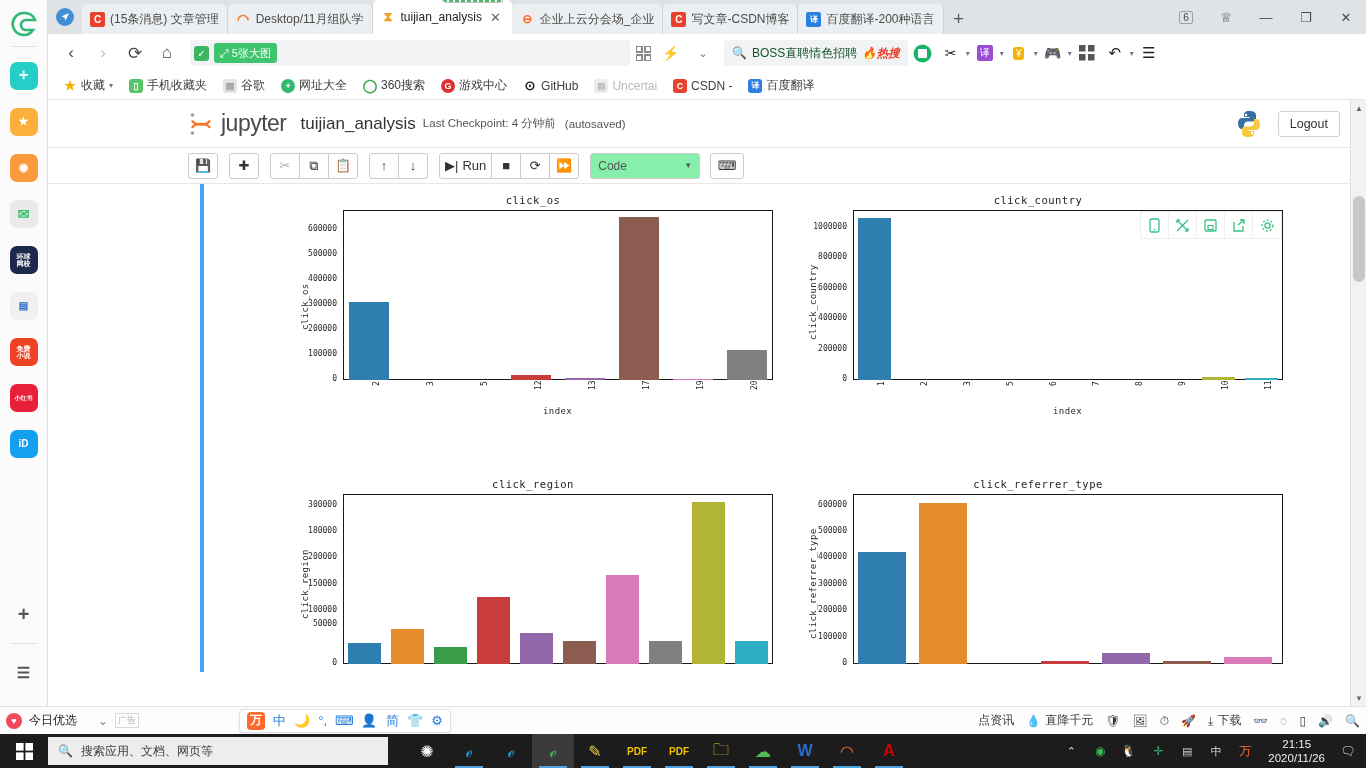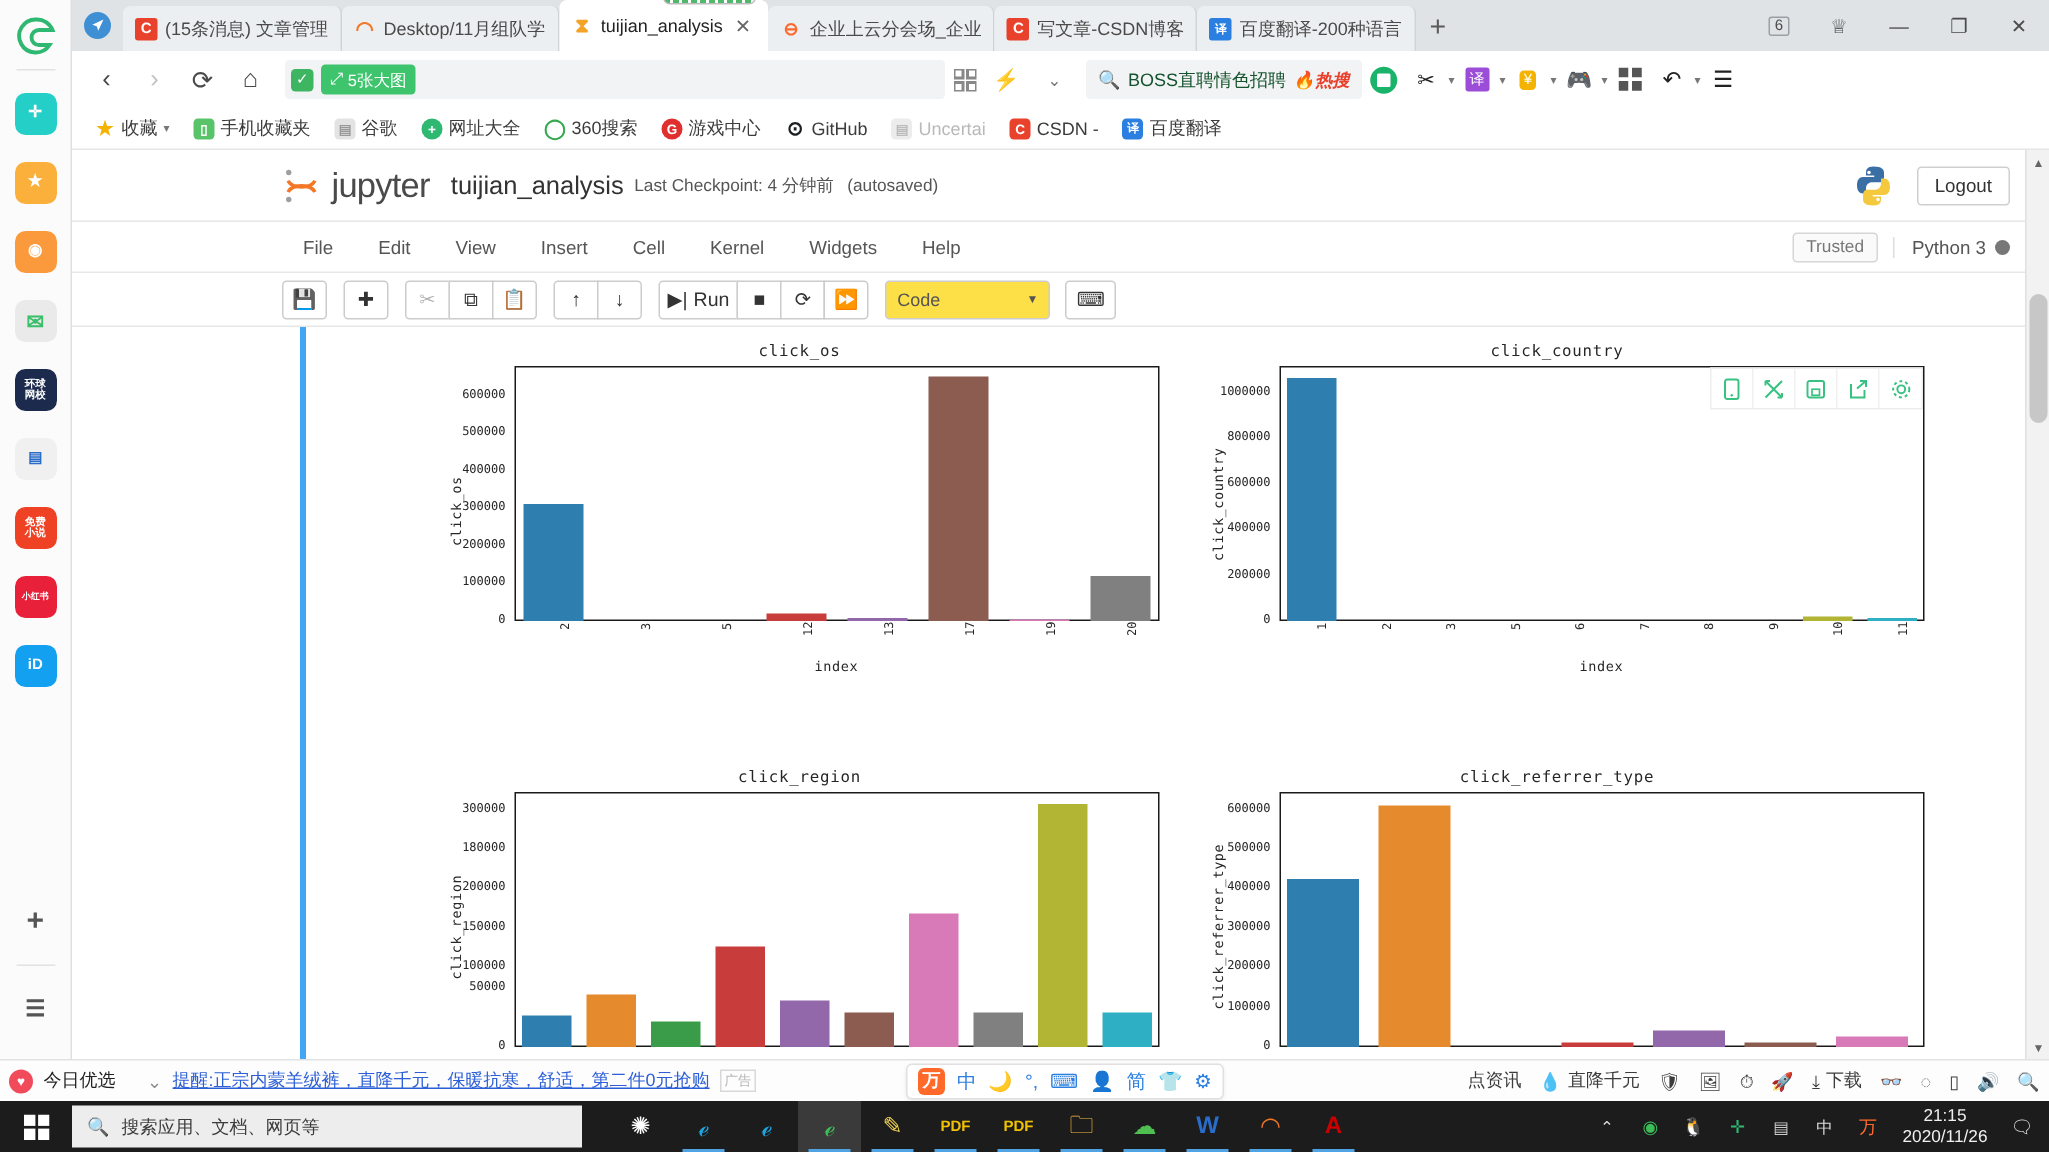--- a/index.html
+++ b/index.html
@@ -121,21 +121,21 @@
   .jtool { height: 36px; border-bottom:1px solid #e7e7e7; display:flex; align-items:center;
            padding-left: 140px; gap: 0; }
   .tgrp { display:flex; margin-right: 11px; }
   .tbtn { min-width: 30px; height:26px; border:1px solid #cccccc; background:#fff;
           display:flex; align-items:center; justify-content:center; font-size:13px; color:#333;
           margin-left:-1px; padding: 0 5px; }
   .tbtn:first-child { margin-left:0; border-radius:3px 0 0 3px; }
   .tbtn:last-child { border-radius:0 3px 3px 0; }
   .tbtn.solo { border-radius:3px; }
   .tbtn.dimmed { color:#b3b3b3; }
-  .tsel { height:26px; border:1px solid #cccccc; border-radius:3px; background:#fde047;
+  .tsel { height:26px; border:1px solid #cccccc; border-radius:3px; background:#86efac;
           width: 110px; display:flex; align-items:center; justify-content:space-between;
           padding: 0 7px; font-size:12px; color:#555; margin-right:11px; }
 
   
   .nb { position: relative; height: 488px; background:#fff; }
   .cellbar { position:absolute; left: 152px; top: 0; width: 4px; height: 488px; background:#42a5f5; }
   .plots { position:absolute; left: 230px; top: 6px; width: 1010px; }
   .plotrow { display:flex; }
   .plot { position: relative; }
   .ptitle { text-align:center; font-family:"DejaVu Sans Mono", monospace; font-size: 10.5px;
@@ -399,37 +399,20 @@
             <path d="M13 1c-4 0-5 2-5 4v2h5.5v1H6c-2.5 0-4 2-4 5.5S3.5 19 6 19h2v-3.5C8 13 10 11.5 12 11.5h5c2 0 3-1.5 3-3.5V5c0-2-1.5-4-7-4z" fill="#3a6fa5"></path>
             <path d="M13 27c4 0 5-2 5-4v-2h-5.5v-1H20c2.5 0 4-2 4-5.5S22.5 9 20 9h-2v3.5c0 2.5-2 4-4 4H9c-2 0-3 1.5-3 3.5v3c0 2 1.5 4 7 4z" fill="#f5c93e"></path>
             <circle cx="10" cy="5" r="1.2" fill="#fff"></circle>
               <circle cx="16" cy="23" r="1.2" fill="#fff"></circle>
           </svg>
         </span>
         <button class="btn-logout">Logout</button>
       </div>
     </div>
 
-    <div class="jmenu">
-      <div class="jmenu-item">File</div>
-      <div class="jmenu-item">Edit</div>
-      <div class="jmenu-item">View</div>
-      <div class="jmenu-item">Insert</div>
-      <div class="jmenu-item">Cell</div>
-      <div class="jmenu-item">Kernel</div>
-      <div class="jmenu-item">Widgets</div>
-      <div class="jmenu-item">Help</div>
-      <div class="jmenu-right">
-        <span class="trusted">Trusted</span>
-        <span class="kernel">
-          <span>Python 3</span>
-          <span class="kdot"></span>
-        </span>
-      </div>
-    </div>
 
     <div class="jtool">
       <div class="tgrp">
         <div class="tbtn solo">💾</div>
       </div>
       <div class="tgrp">
         <div class="tbtn solo">✚</div>
       </div>
       <div class="tgrp">
         <div class="tbtn dimmed">✂</div>
@@ -624,21 +607,20 @@
     <div class="varrow" style="top:0">▲</div>
     <div class="vthumb"></div>
     <div class="varrow" style="bottom:0;top:auto">▼</div>
   </div>
 
   <div class="statusbar">
     <div class="sb-left">
       <span class="heart">♥</span>
       <span>今日优选</span>
       <span style="color:#888;margin-left:14px">⌄</span>
-      <span class="adlink">提醒:正宗内蒙羊绒裤，直降千元，保暖抗寒，舒适，第二件0元抢购</span>
       <span class="adtag">广告</span>
     </div>
 
     <div class="ime" style="margin-left:92px">
       <span class="ime-logo">万</span>
       <span class="ime-i">中</span>
       <span class="ime-i">🌙</span>
       <span class="ime-i">°,</span>
       <span class="ime-i">⌨</span>
       <span class="ime-i" style="color:#b0b0b0">👤</span>

